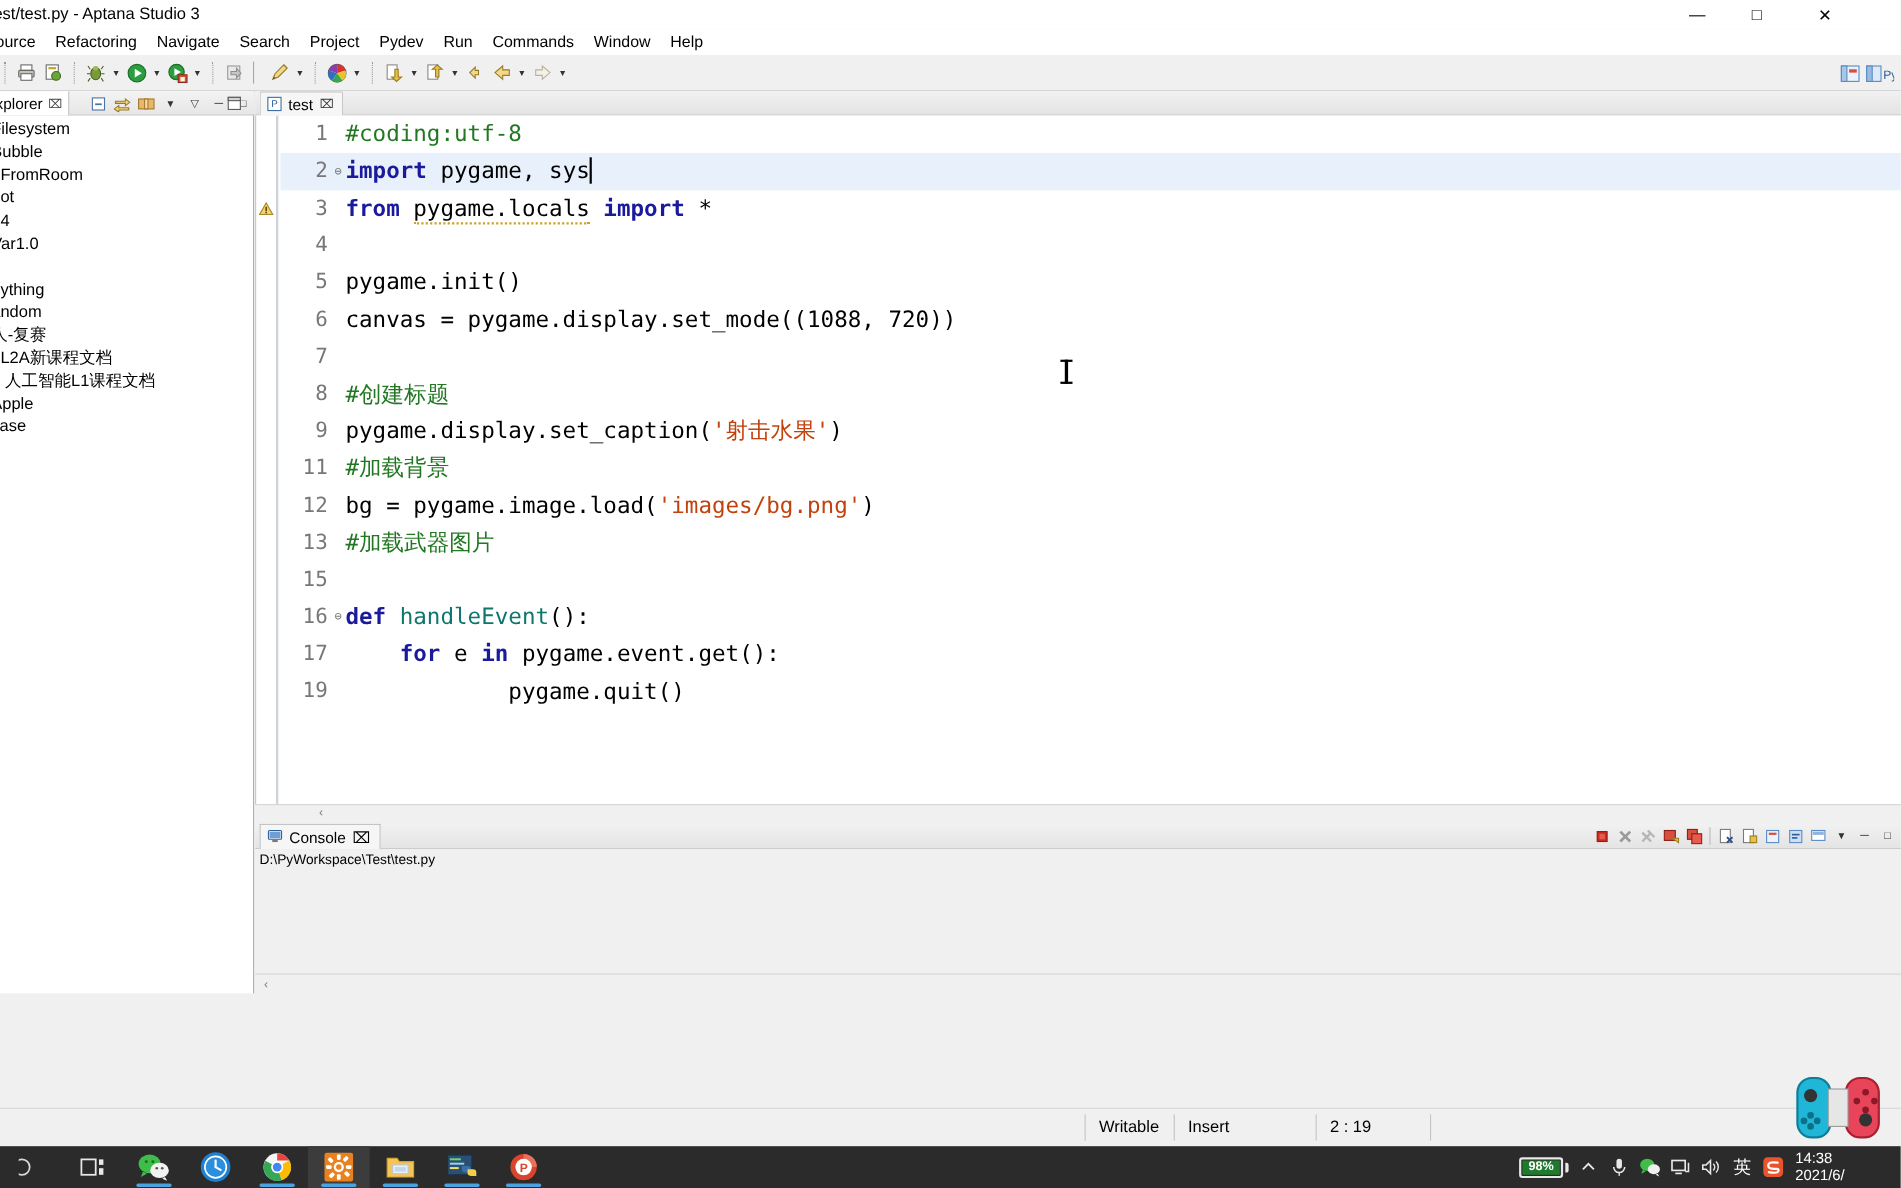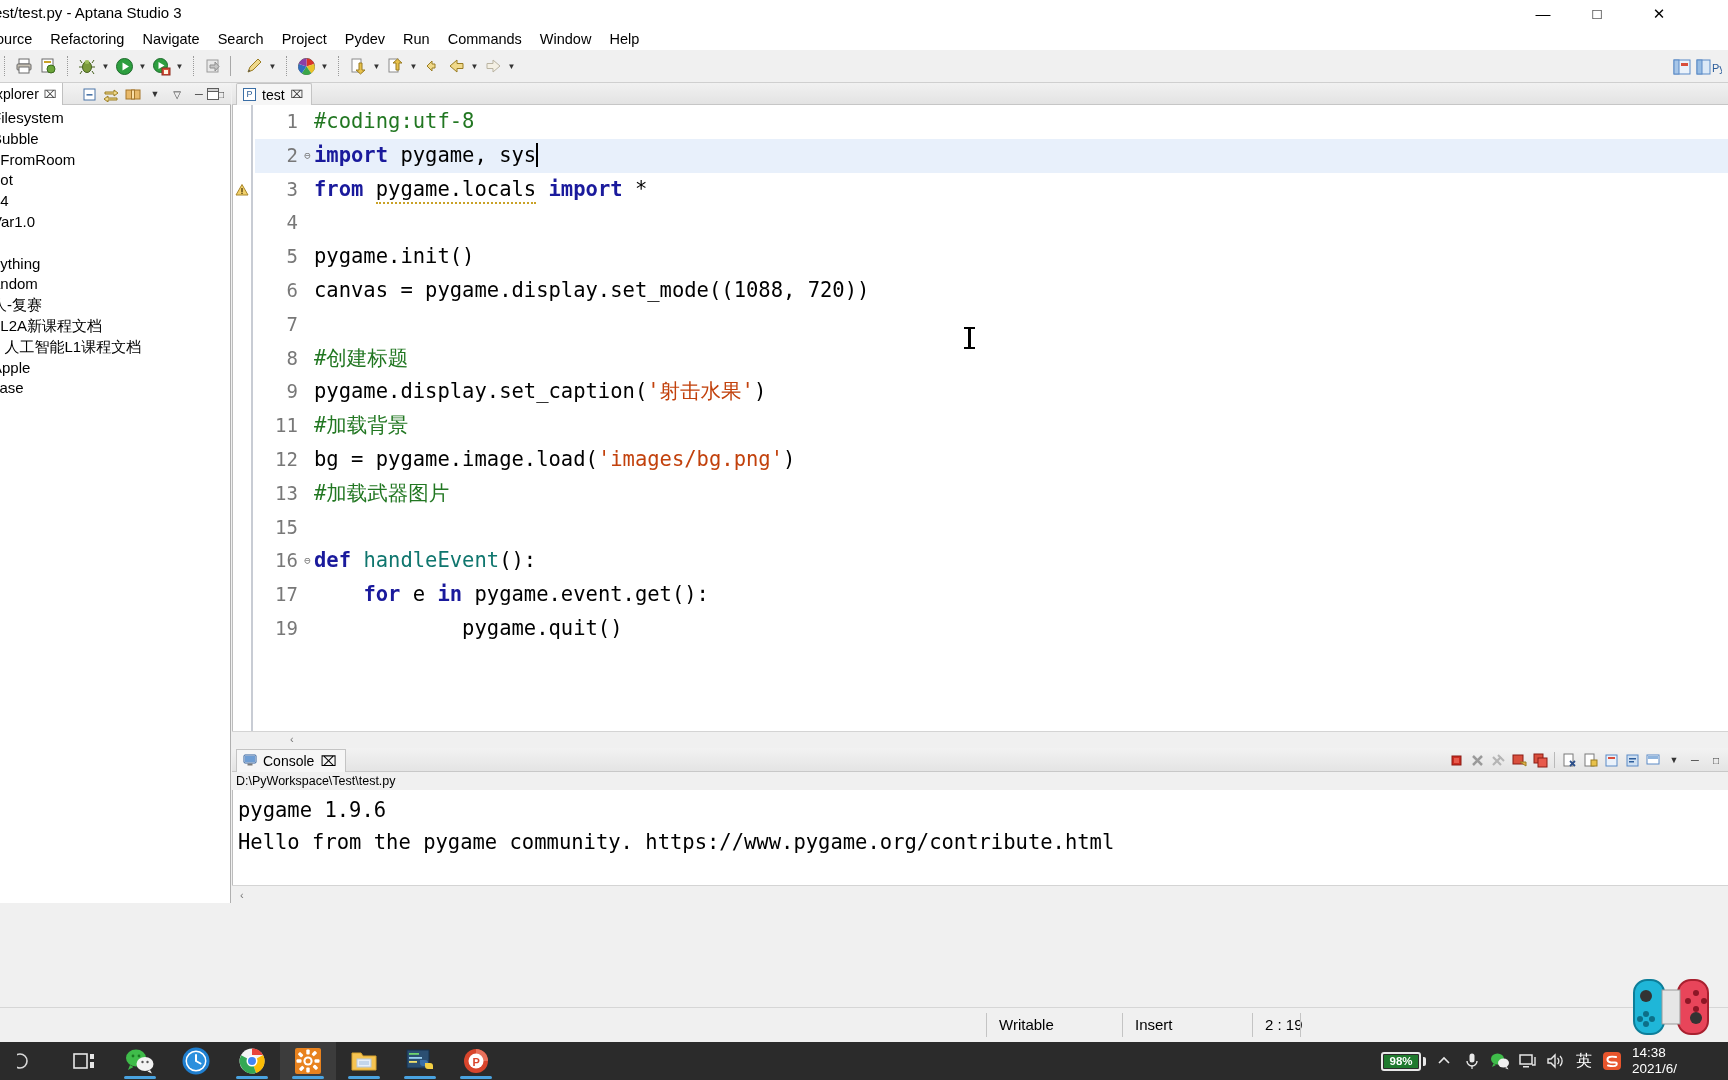--- a/index.html
+++ b/index.html
@@ -258,22 +258,22 @@
     display: flex; align-items: center;
   }
   .sb-cell {
     height: 24px; line-height: 24px;
     font-size: 15px; color: #000;
     padding: 0 12px;
     border-left: 1px solid #c4c4c4;
     display: flex; align-items: center;
   }
   #sb-writable { position: absolute; left: 986px; }
-  #sb-insert   { position: absolute; left: 1122px; }
-  #sb-pos      { position: absolute; left: 1252px; }
+  #sb-insert   { position: absolute; left: 1067px; }
+  #sb-pos      { position: absolute; left: 1196px; }
   #sb-end      { position: absolute; left: 1300px; width: 1px; height: 24px; border-left: 1px solid #c4c4c4; }
 
   
   #joycon {
     position: absolute; right: 18px; bottom: 42px;
     width: 78px; height: 62px; z-index: 50;
   }
 
   
   #taskbar {
@@ -674,24 +674,20 @@
             <rect x="2" y="3" width="10" height="3" fill="#8fb4dd"></rect>
           </svg>
       </div>
       <div class="cbtn" style="font-size:9px;color:#333;">▼</div>
       <div class="cbtn" style="font-size:11px;color:#333;">─</div>
       <div class="cbtn" style="font-size:10px;color:#333;">□</div>
     </div>
   </div>
 
   <div id="console-path">D:\PyWorkspace\Test\test.py</div>
-  <div id="console-out">
-      <div class="coline">pygame 1.9.6</div>
-      <div class="coline">Hello from the pygame community. https://www.pygame.org/contribute.html</div>
-    </div>
   <div id="console-hscroll">
     <span class="arrow-l">‹</span>
   </div>
 </div>
 
 <div id="statusbar">
   <div class="sb-cell" id="sb-writable">Writable</div>
   <div class="sb-cell" id="sb-insert">Insert</div>
   <div class="sb-cell" id="sb-pos">2 : 19</div>
   <div id="sb-end"></div>

